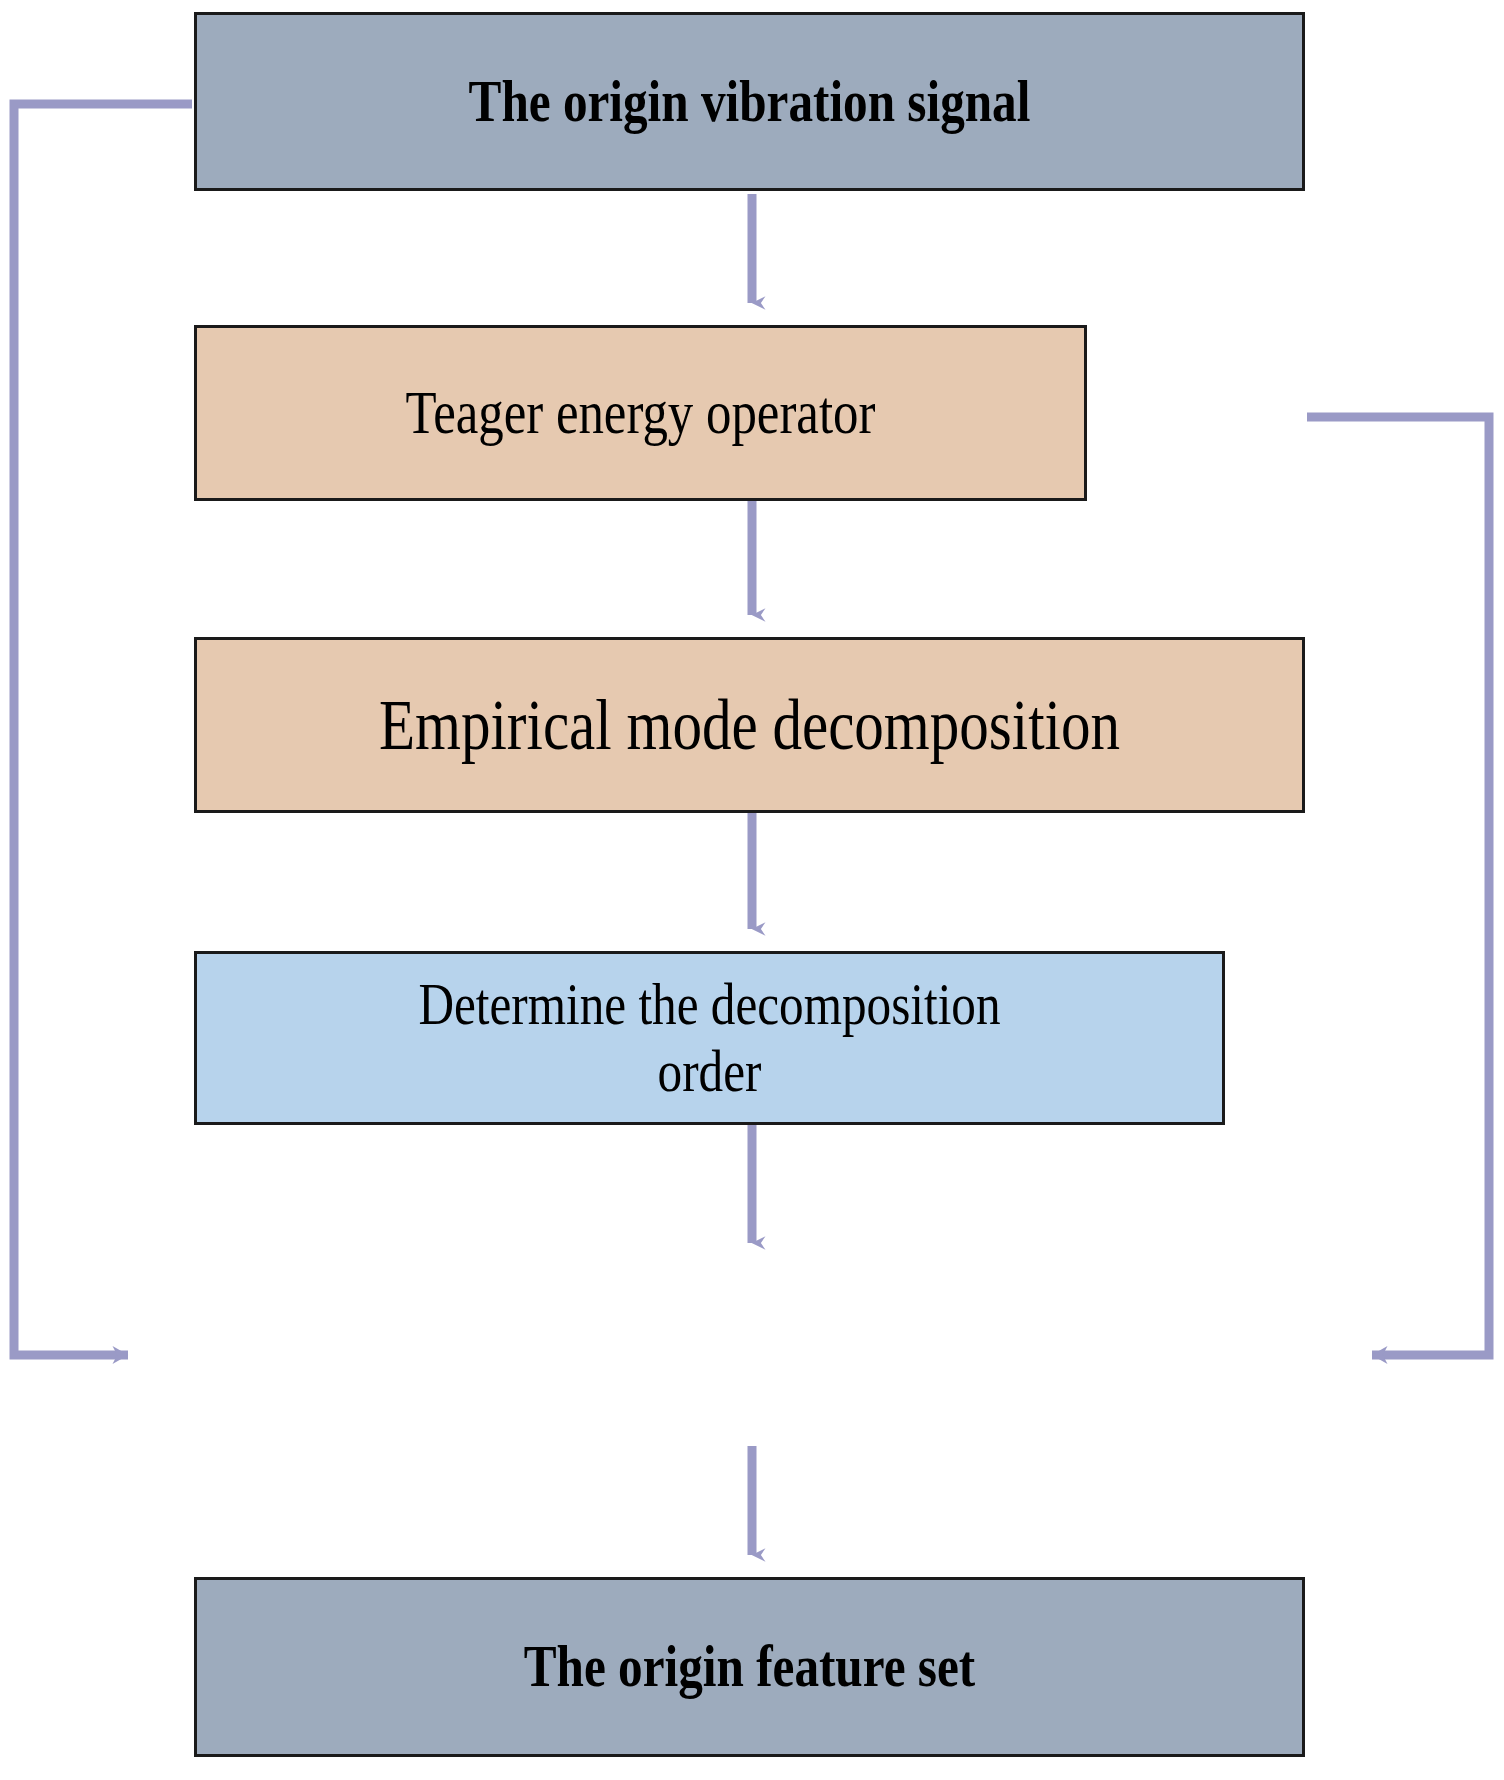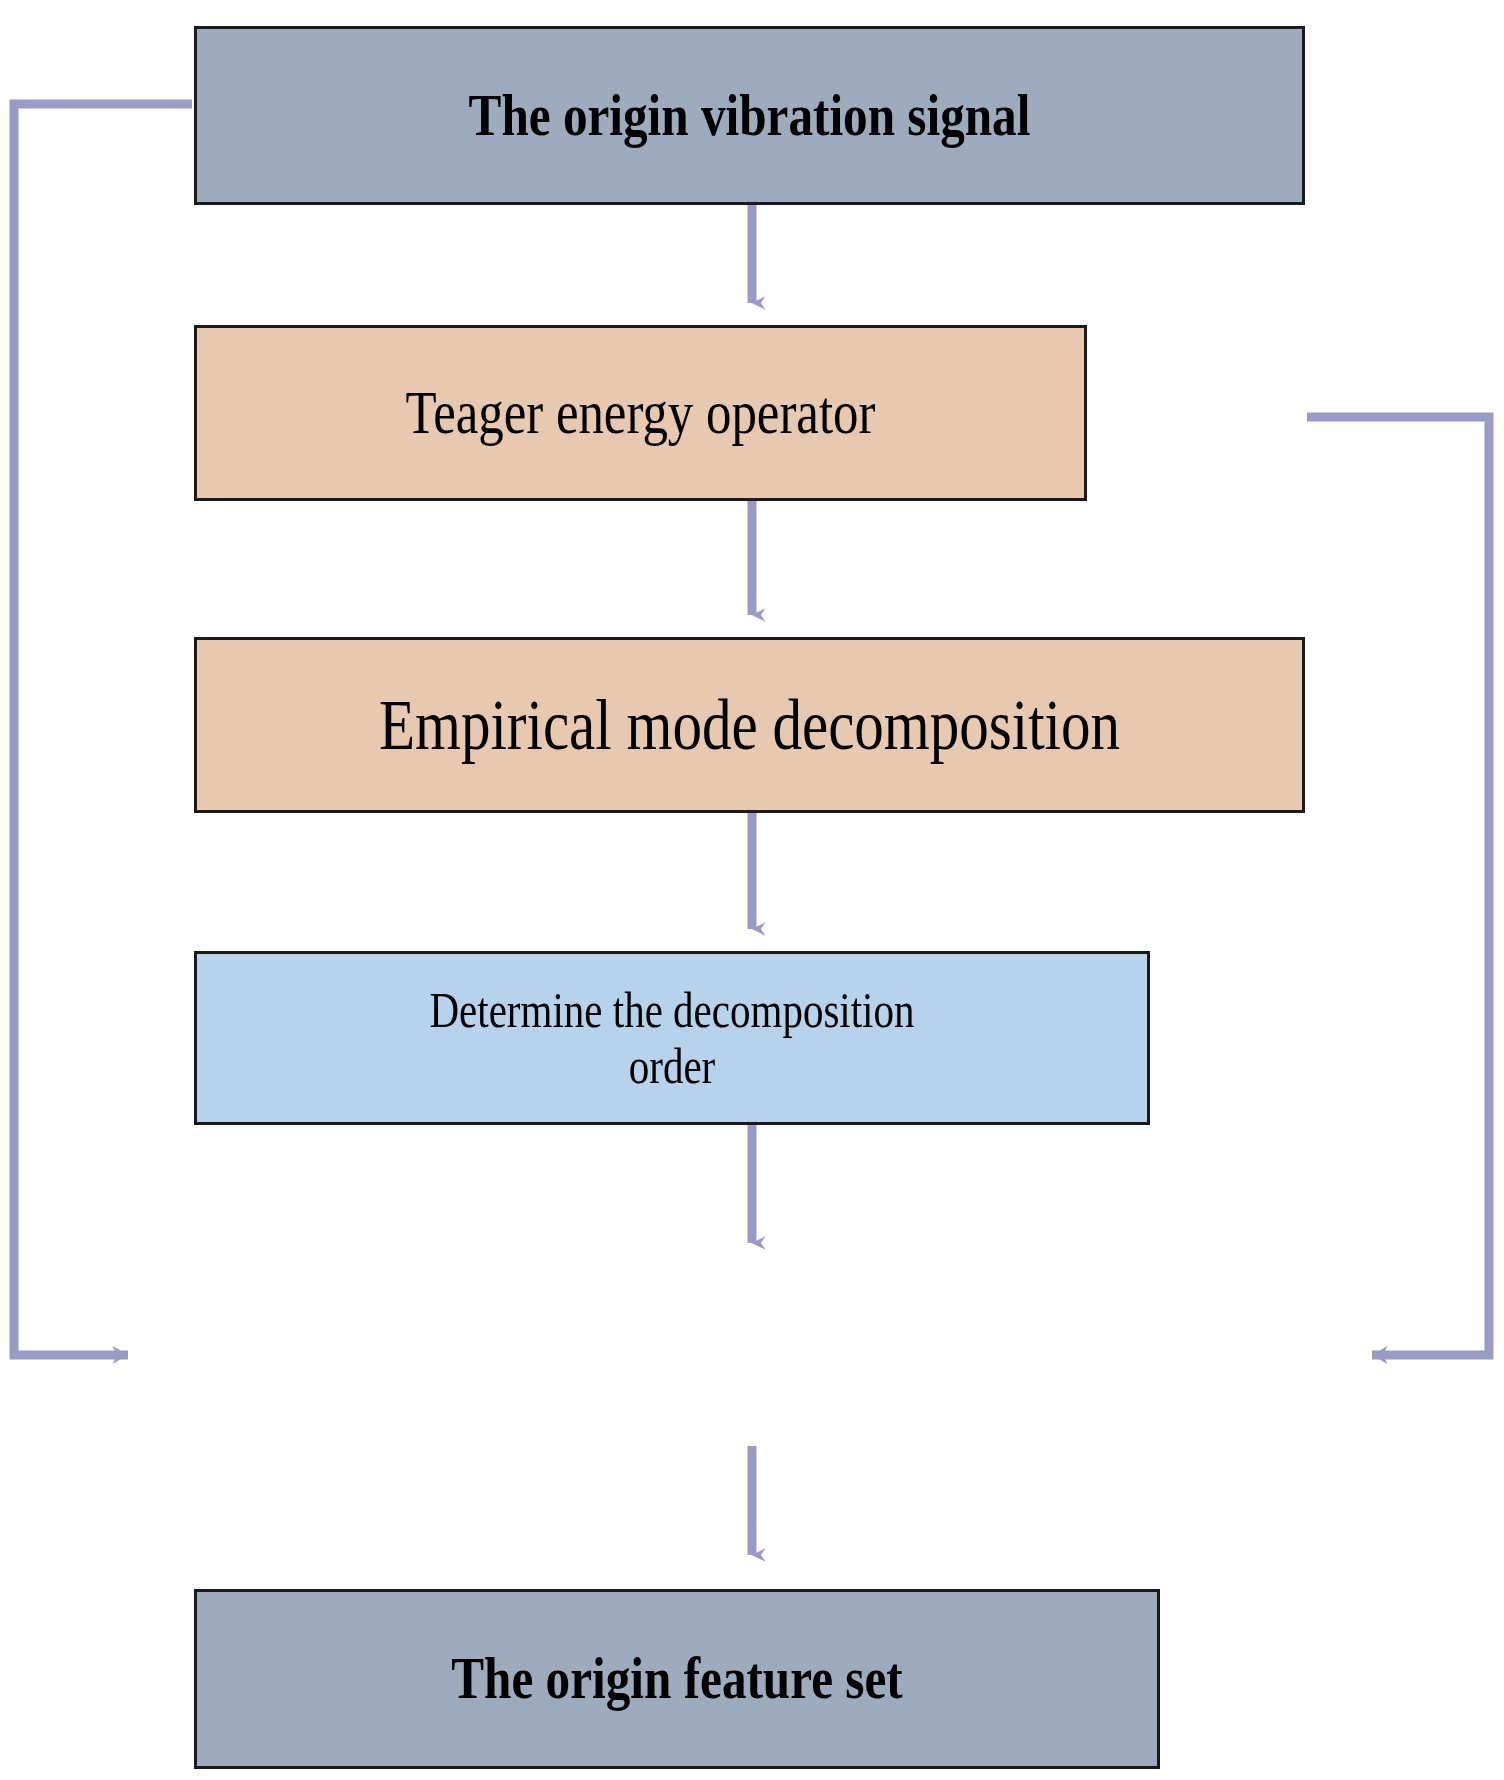--- a/index.html
+++ b/index.html
@@ -77,35 +77,35 @@
       <path d="M 752 813 L 752 929" marker-end="url(#arrowDown)"></path>
       <path d="M 752 1125 L 752 1243" marker-end="url(#arrowDown)"></path>
       <path d="M 752 1446 L 752 1555" marker-end="url(#arrowDown)"></path>
     </g>
 
     <path d="M 192 104 L 14 104 L 14 1355 L 128 1355" stroke="#9a9ac6" stroke-width="9" fill="none" stroke-linejoin="miter" stroke-linecap="butt" marker-end="url(#arrowRight)"></path>
 
     <path d="M 1307 417 L 1489 417 L 1489 1355 L 1372 1355" stroke="#9a9ac6" stroke-width="9" fill="none" stroke-linejoin="miter" stroke-linecap="butt" marker-end="url(#arrowLeft)"></path>
   </svg>
 
-  <div class="node fill-slate bold" style="left:194px; top:26px; width:1111px; height:179px; font-size:60px;">
+  <div class="node fill-slate bold" style="left:194px; top:12px; width:1111px; height:179px; font-size:60px;">
     <span class="label">The origin vibration signal</span>
   </div>
 
   <div class="node fill-tan" style="left:194px; top:325px; width:893px; height:176px; font-size:62px;">
     <span class="label">Teager energy operator</span>
   </div>
 
   <div class="node fill-tan" style="left:194px; top:637px; width:1111px; height:176px; font-size:72px;">
     <span class="label">Empirical mode decomposition</span>
   </div>
 
-  <div class="node fill-blue" style="left:194px; top:951px; width:956px; height:174px; font-size:50px;">
+  <div class="node fill-blue" style="left:194px; top:951px; width:1031px; height:174px; font-size:60px;">
     <span class="label">Determine the decomposition
 order</span>
   </div>
 
 
-  <div class="node fill-slate bold" style="left:194px; top:1577px; width:966px; height:180px; font-size:60px;margin-top:12px;">
+  <div class="node fill-slate bold" style="left:194px; top:1577px; width:1111px; height:180px; font-size:60px;">
     <span class="label">The origin feature set</span>
   </div>
 
 </div>
 
 </body></html>

